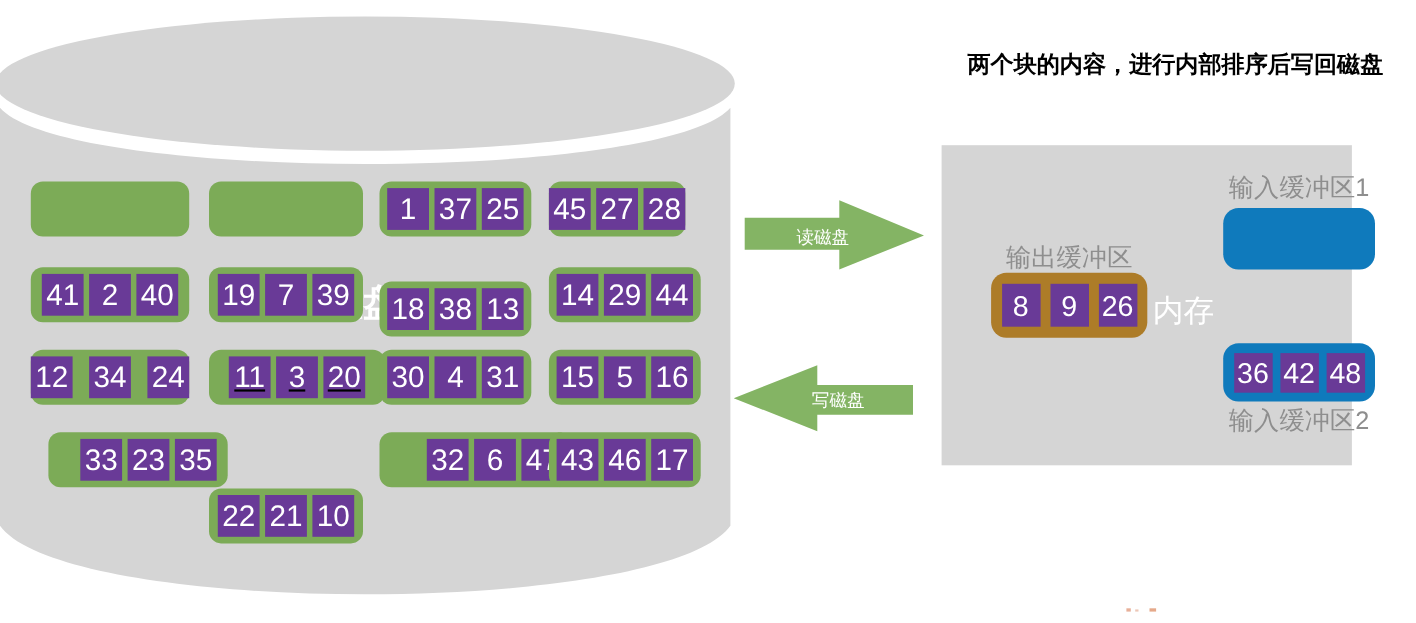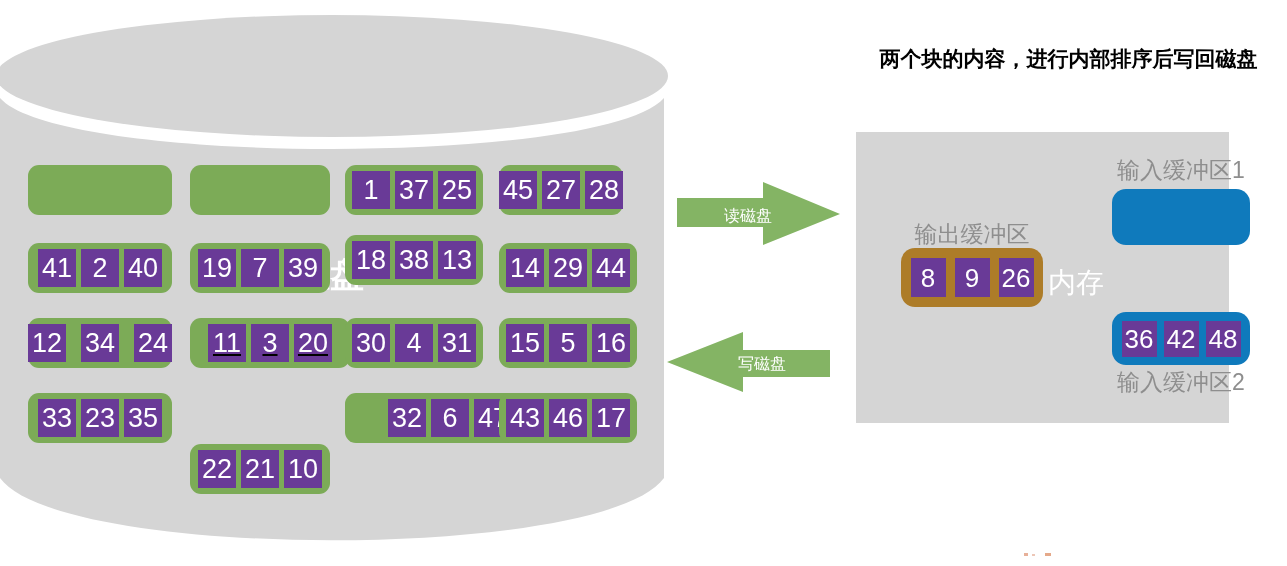--- a/index.html
+++ b/index.html
@@ -94,21 +94,21 @@
       <div class="block" style="left: 28px; top: 243px; width: 144px;">
         <div class="cell">41</div>
         <div class="cell">2</div>
         <div class="cell">40</div>
       </div>
       <div class="block" style="left: 190px; top: 243px; width: 140px;">
         <div class="cell">19</div>
         <div class="cell">7</div>
         <div class="cell">39</div>
       </div>
-      <div class="block" style="left: 345px; top: 235px; width: 138px;">
+      <div class="block" style="left: 345px; top: 256px; width: 138px;">
         <div class="cell">18</div>
         <div class="cell">38</div>
         <div class="cell">13</div>
       </div>
       <div class="block" style="left: 499px; top: 243px; width: 138px;">
         <div class="cell">14</div>
         <div class="cell">29</div>
         <div class="cell">44</div>
       </div>
       <div class="block" style="left: 28px; top: 318px; width: 144px; justify-content: space-between;">
@@ -124,21 +124,21 @@
       <div class="block" style="left: 345px; top: 318px; width: 138px;">
         <div class="cell">30</div>
         <div class="cell">4</div>
         <div class="cell">31</div>
       </div>
       <div class="block" style="left: 499px; top: 318px; width: 138px;">
         <div class="cell">15</div>
         <div class="cell">5</div>
         <div class="cell">16</div>
       </div>
-      <div class="block" style="left: 28px; top: 393px; width: 144px;">
+      <div class="block" style="left: 44px; top: 393px; width: 144px; padding-left: 19px;">
         <div class="cell">33</div>
         <div class="cell">23</div>
         <div class="cell">35</div>
       </div>
       <div class="block" style="left: 190px; top: 412px; width: 140px; margin-top: 32px;">
         <div class="cell">22</div>
         <div class="cell">21</div>
         <div class="cell">10</div>
       </div>
       <div class="block" style="left: 345px; top: 393px; width: 138px; padding-left: 36px;">

